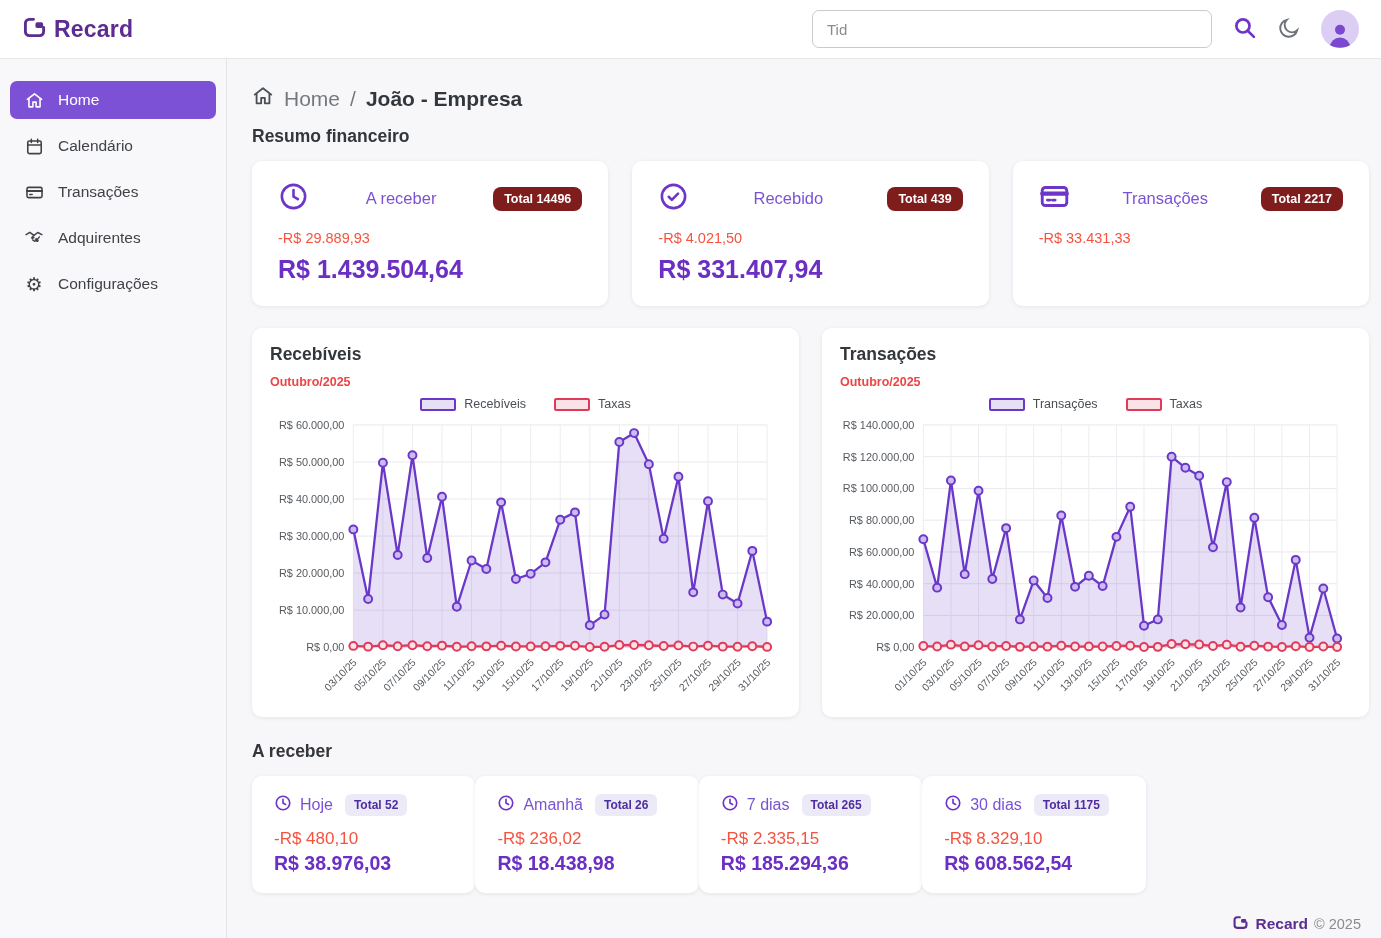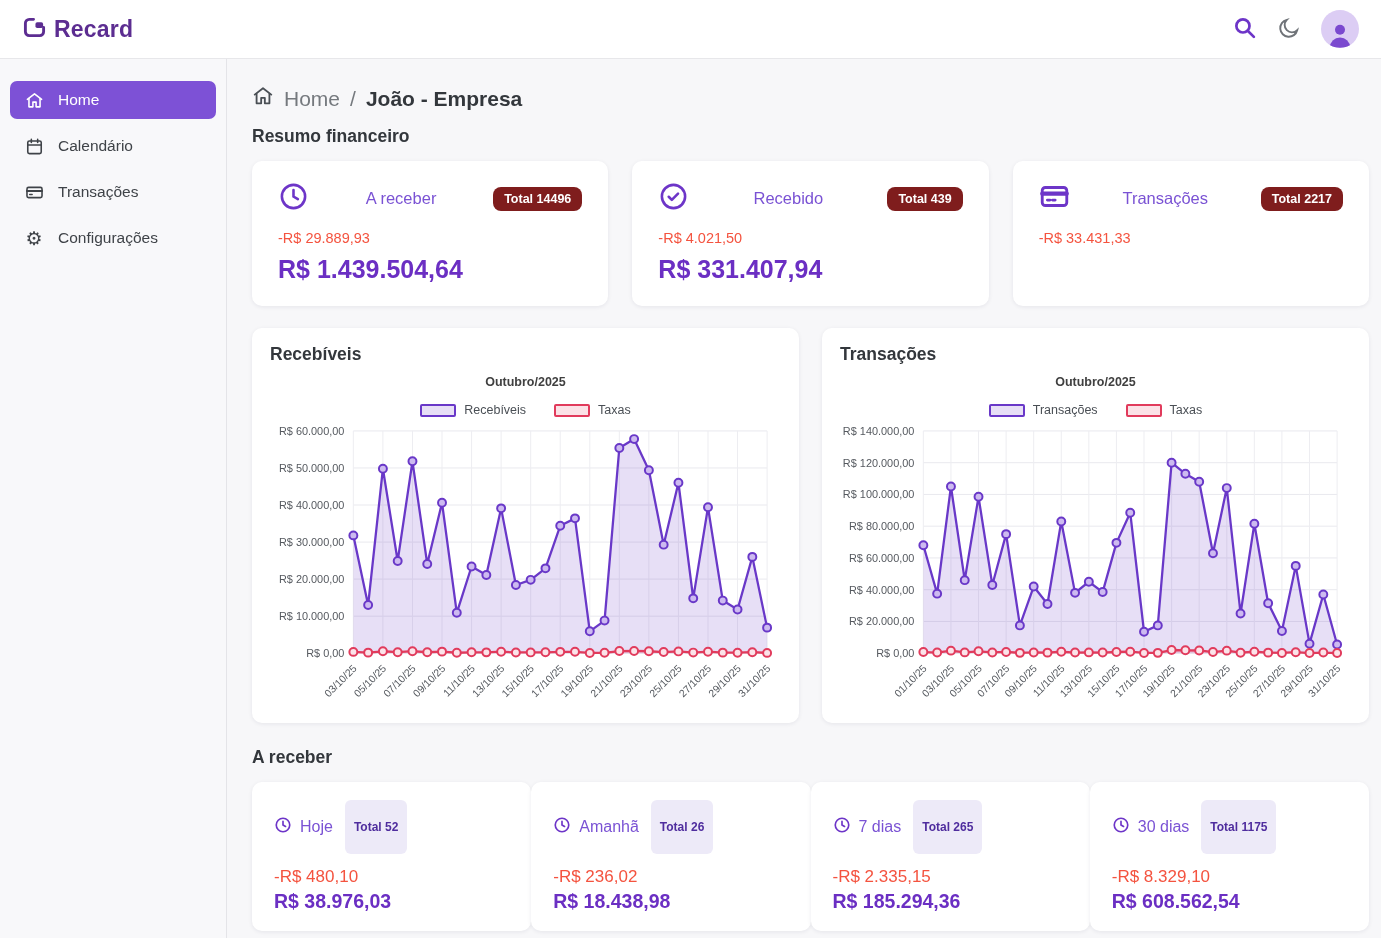--- a/index.html
+++ b/index.html
@@ -43,33 +43,33 @@
   .sum-title { flex:1; text-align:center; color:#7a52d4; font-size:16.5px; }
   .badge-solid { background:#7f1d1d; color:#fff; font-size:12.5px; font-weight:bold;
     padding:5px 11px; border-radius:8px; white-space:nowrap; }
   .neg { color:#f4533f; font-size:14.5px; margin-top:14px; }
   .big-val { color:#6b2fc3; font-size:25px; font-weight:bold; margin-top:9px; }
 
   
   .charts-grid { display:grid; grid-template-columns:repeat(2,1fr); gap:23px; margin-bottom:24px;}
   .chart-card { padding:16px 18px 10px; }
   .chart-card-title { font-size:17.5px; font-weight:bold; color:#33373c; margin-bottom:10px;}
-  .chart-title { text-align:center; font-size:12.5px; font-weight:bold; color:#404040; margin:4px 0 14px;}
+  .chart-title { font-size:12.5px; font-weight:bold; color:#ef4444; margin:4px 0 8px;}
   .chart-legend { display:flex; justify-content:center; gap:28px; margin-bottom:6px; }
   .leg-entry { display:flex; align-items:center; gap:8px; font-size:12.5px; color:#4a4f55;}
   .leg-swatch { width:36px; height:13px; border-radius:2px; border:2px solid; }
   .chart-svg { width:100%; display:block; }
 
   
-  .recv-grid { display:grid; grid-template-columns:repeat(4,1fr); }
+  .recv-grid { display:grid; grid-template-columns:repeat(5,1fr); }
   .recv-card { padding:18px 18px 18px 22px; }
   .recv-head { display:flex; align-items:center; gap:8px; }
   .recv-title { color:#7a52d4; font-size:16px; }
   .badge-soft { background:#edeaf8; color:#4f2d9e; font-size:12px; font-weight:bold;
-    padding:20px 9px; border-radius:6px; margin-left:4px; white-space:nowrap;}
+    padding:4px 9px; border-radius:6px; margin-left:4px; white-space:nowrap;}
   .recv-neg { color:#f4533f; font-size:17px; margin-top:13px; }
   .recv-val { color:#6b2fc3; font-size:19.5px; font-weight:bold; margin-top:3px; }
 
   
   .footer { display:flex; justify-content:flex-end; align-items:center; gap:6px;
     padding:22px 8px 10px; font-size:14.5px; color:#8a8a90; }
   .footer .f-brand { font-weight:bold; color:#5c2d91; font-size:15.5px; }
 </style>
 </head>
 <body>
@@ -78,20 +78,21 @@
   <div class="brand">
     <span>
       <svg width="25" height="23" viewBox="0 0 26 24" fill="none">
         <path d="M12 3.5H7.5A4 4 0 0 0 3.5 7.5v9a4 4 0 0 0 4 4H18.5a4 4 0 0 0 4-4V12" stroke="#5c2d91" stroke-width="3" stroke-linecap="round"></path>
         <rect x="14" y="6.5" width="8" height="6" rx="1.8" fill="#5c2d91"></rect>
       </svg>
     </span>
     <span class="brand-text">Recard</span>
   </div>
   <div class="topbar-right">
+    <input class="search-input" type="text" placeholder="Tid" style="">
     <button class="icon-btn">
       <span>
         <svg width="25" height="25" viewBox="0 0 24 24" fill="none" stroke="#6d35c8" stroke-width="2.6" stroke-linecap="round">
           <circle cx="10.5" cy="10.5" r="6.3"></circle>
             <path d="M15.3 15.3 21 21"></path>
         </svg>
       </span>
     </button>
     <button class="icon-btn">
       <span>
@@ -130,20 +131,31 @@
   </div>
   <div class="side-item">
     <span class="si">
       <svg width="19" height="19" viewBox="0 0 24 24" fill="none" stroke="currentColor" stroke-width="2" stroke-linecap="round">
         <rect x="2.5" y="5.5" width="19" height="13" rx="2"></rect>
           <path d="M2.5 10h19" stroke-width="2.6"></path>
           <path d="M6 14.5h3"></path>
         </svg>
     </span>
     <span>Transações</span>
+  </div>
+  <div class="side-item">
+    <span class="si">
+      <svg width="20" height="20" viewBox="0 0 24 24" fill="none" stroke="currentColor" stroke-width="1.7" stroke-linecap="round" stroke-linejoin="round">
+        <path d="M2.5 8 7 5.2l5 3.6 4.5-3.4L21.5 8"></path>
+        <path d="M12 8.8l-2.4 2.3c-.7.7.3 1.8 1.1 1.2l1.3-.9"></path>
+        <path d="M14.5 12.8l2 1.6c.9.7-.3 2-1.2 1.3l-1.8-1.4c.8 1-.5 2-1.4 1.3l-1.6-1.3"></path>
+        <path d="M18.5 10.7l-2.6 3.3"></path>
+        </svg>
+    </span>
+    <span>Adquirentes</span>
   </div>
   <div class="side-item">
     <span class="si">
         <span class="gear-glyph">⚙</span>
       </span>
     <span>Configurações</span>
   </div>
 </nav>
 
 <main class="main">

